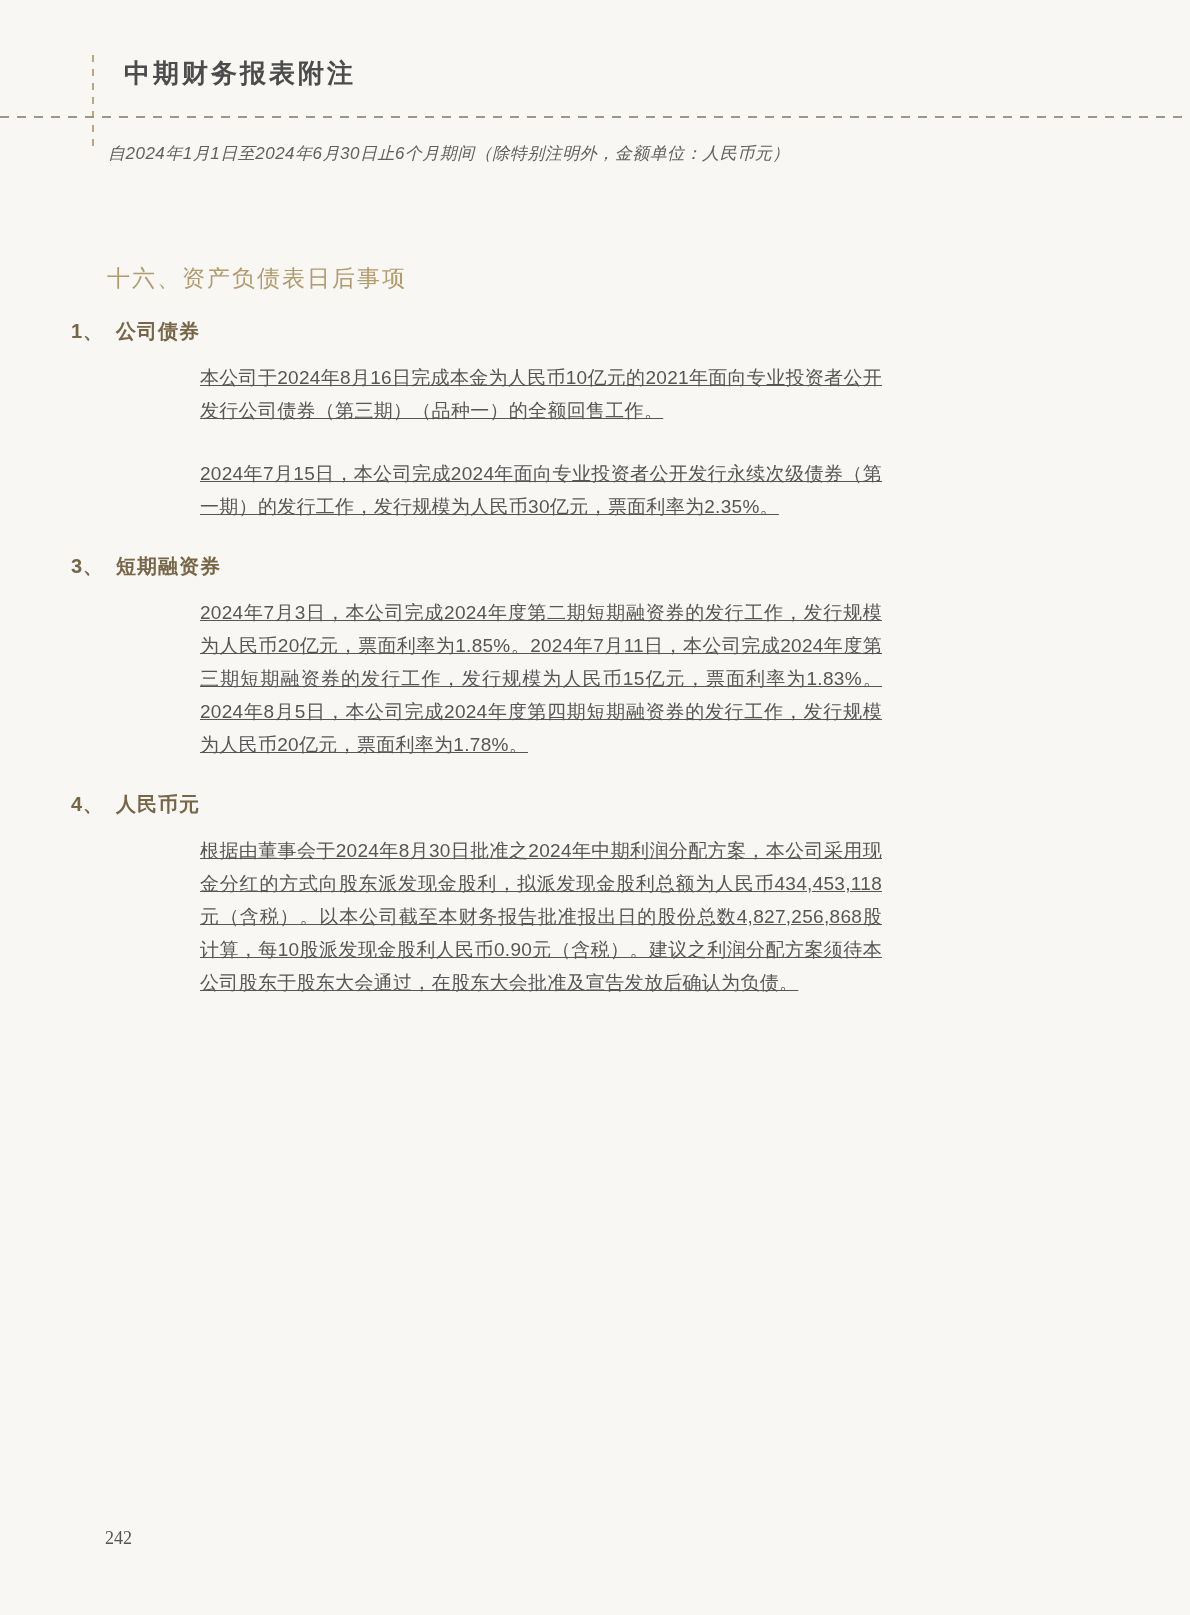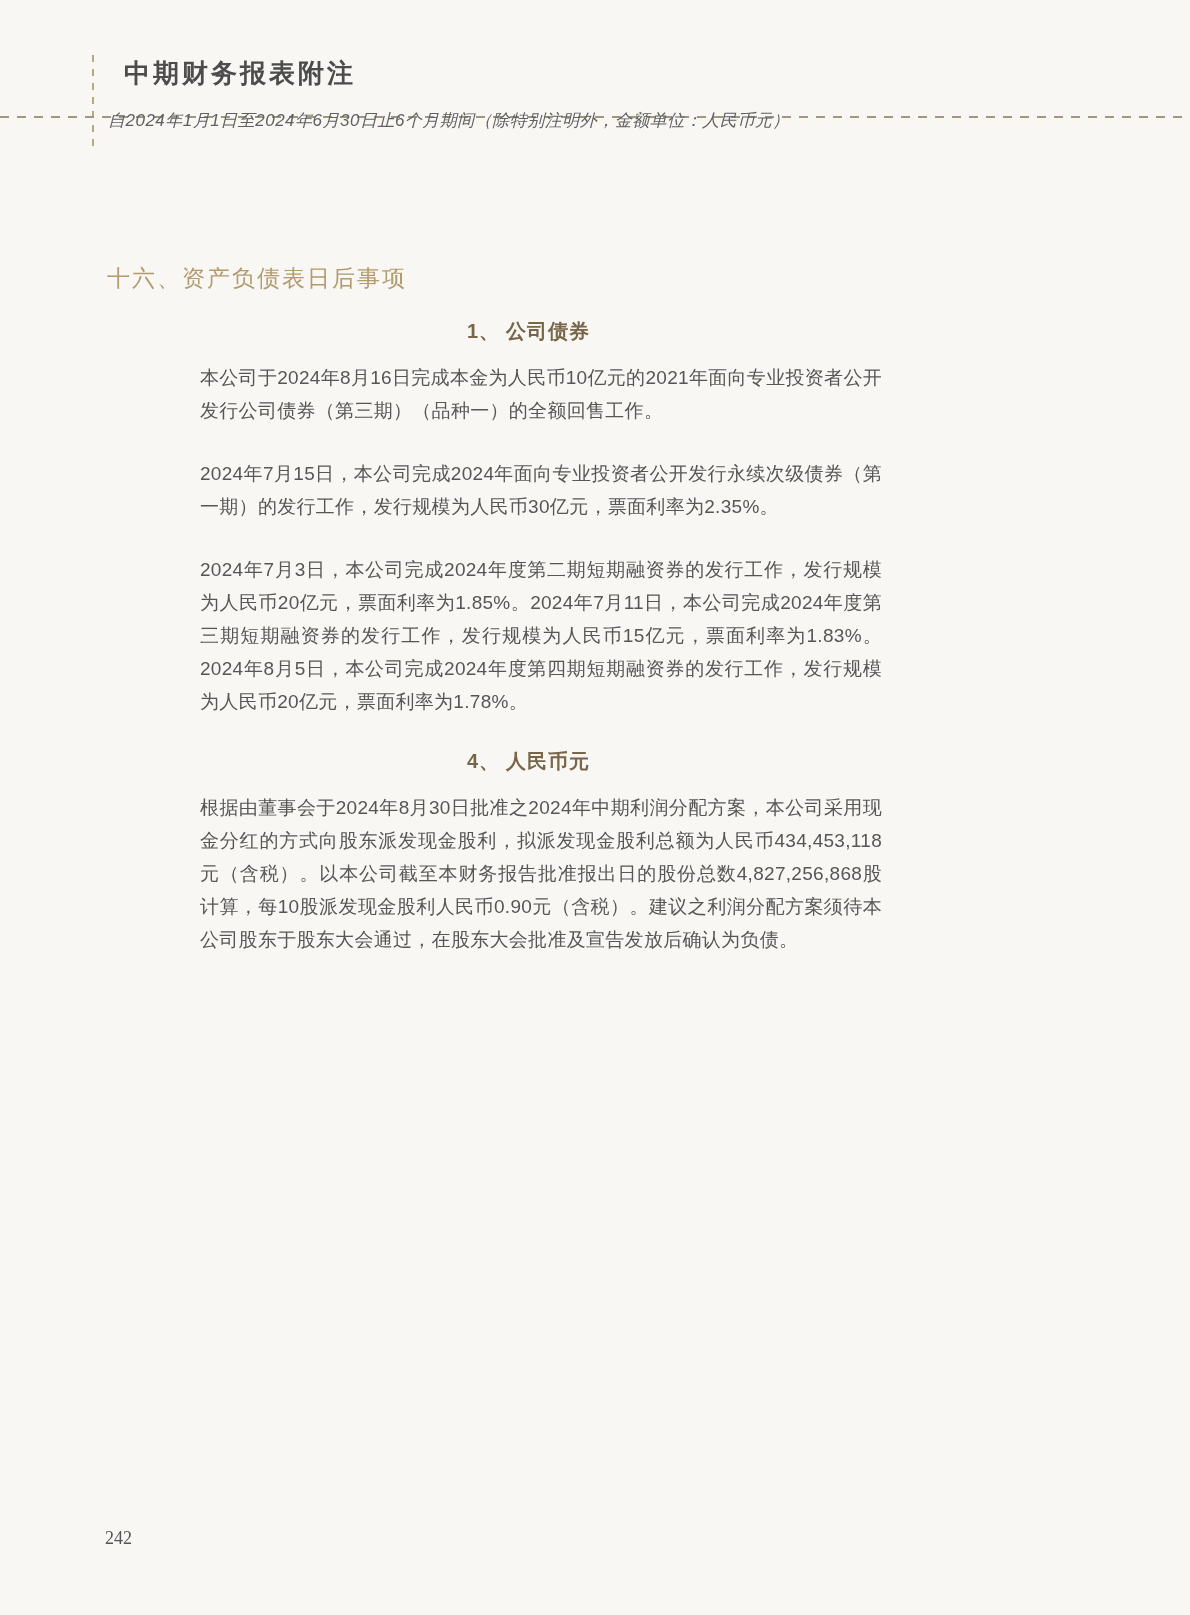--- a/index.html
+++ b/index.html
@@ -33,21 +33,21 @@
     color: #4c4c4c;
   }
   .h-dash {
     position: absolute;
     left: 0; top: 116px;
     width: 1190px; height: 2px;
     background: repeating-linear-gradient(to right, #a09780 0 9px, transparent 9px 17px);
   }
   .subtitle {
     position: absolute;
-    left: 108px; top: 109px;
+    left: 108px; top: 142px;
     font-size: 17px;
     font-style: italic;
     color: #606060;
     letter-spacing: 0.5px;
   }
 
   
   .content {
     position: absolute;
     left: 0; top: 263px;
@@ -60,35 +60,34 @@
     letter-spacing: 2px;
     color: #b29b6d;
   }
   .item { margin-bottom: 30px; }
   .item-heading {
     margin: 0 0 16px 71px;
     font-size: 20px;
     font-weight: bold;
     color: #776648;
     letter-spacing: 1px;
-    text-align: center;
   }
   .item-num {
     display: inline-block;
     width: 45px;
   }
   p.body {
     margin: 0 98px 28px 200px;
     font-size: 19px;
     line-height: 33px;
     color: #565656;
     text-align: justify;
     letter-spacing: 0.3px;
   }
-  .item p.body:last-child { margin-bottom: 0; }
+  .item p.body:last-child { margin-bottom: 0; text-decoration: underline; }
 
   
   .page-num {
     position: absolute;
     left: 105px; top: 1528px;
     font-family: "Liberation Serif", "DejaVu Serif", serif;
     font-size: 18px;
     color: #545454;
     text-align: center;
   }
@@ -114,20 +113,23 @@
         <span class="item-num">1、</span><span>公司债券</span>
       </h3>
       <p class="body">本公司于2024年8月16日完成本金为人民币10亿元的2021年面向专业投资者公开发行公司债券（第三期）（品种一）的全额回售工作。</p>
     </section>
 
     <section class="item">
       <p class="body">2024年7月15日，本公司完成2024年面向专业投资者公开发行永续次级债券（第一期）的发行工作，发行规模为人民币30亿元，票面利率为2.35%。</p>
     </section>
 
     <section class="item">
+      <h3 class="item-heading">
+        <span class="item-num">3、</span><span>短期融资券</span>
+      </h3>
       <p class="body">2024年7月3日，本公司完成2024年度第二期短期融资券的发行工作，发行规模为人民币20亿元，票面利率为1.85%。2024年7月11日，本公司完成2024年度第三期短期融资券的发行工作，发行规模为人民币15亿元，票面利率为1.83%。2024年8月5日，本公司完成2024年度第四期短期融资券的发行工作，发行规模为人民币20亿元，票面利率为1.78%。</p>
     </section>
 
     <section class="item">
       <h3 class="item-heading">
         <span class="item-num">4、</span><span>人民币元</span>
       </h3>
       <p class="body">根据由董事会于2024年8月30日批准之2024年中期利润分配方案，本公司采用现金分红的方式向股东派发现金股利，拟派发现金股利总额为人民币434,453,118元（含税）。以本公司截至本财务报告批准报出日的股份总数4,827,256,868股计算，每10股派发现金股利人民币0.90元（含税）。建议之利润分配方案须待本公司股东于股东大会通过，在股东大会批准及宣告发放后确认为负债。</p>
     </section>
 

